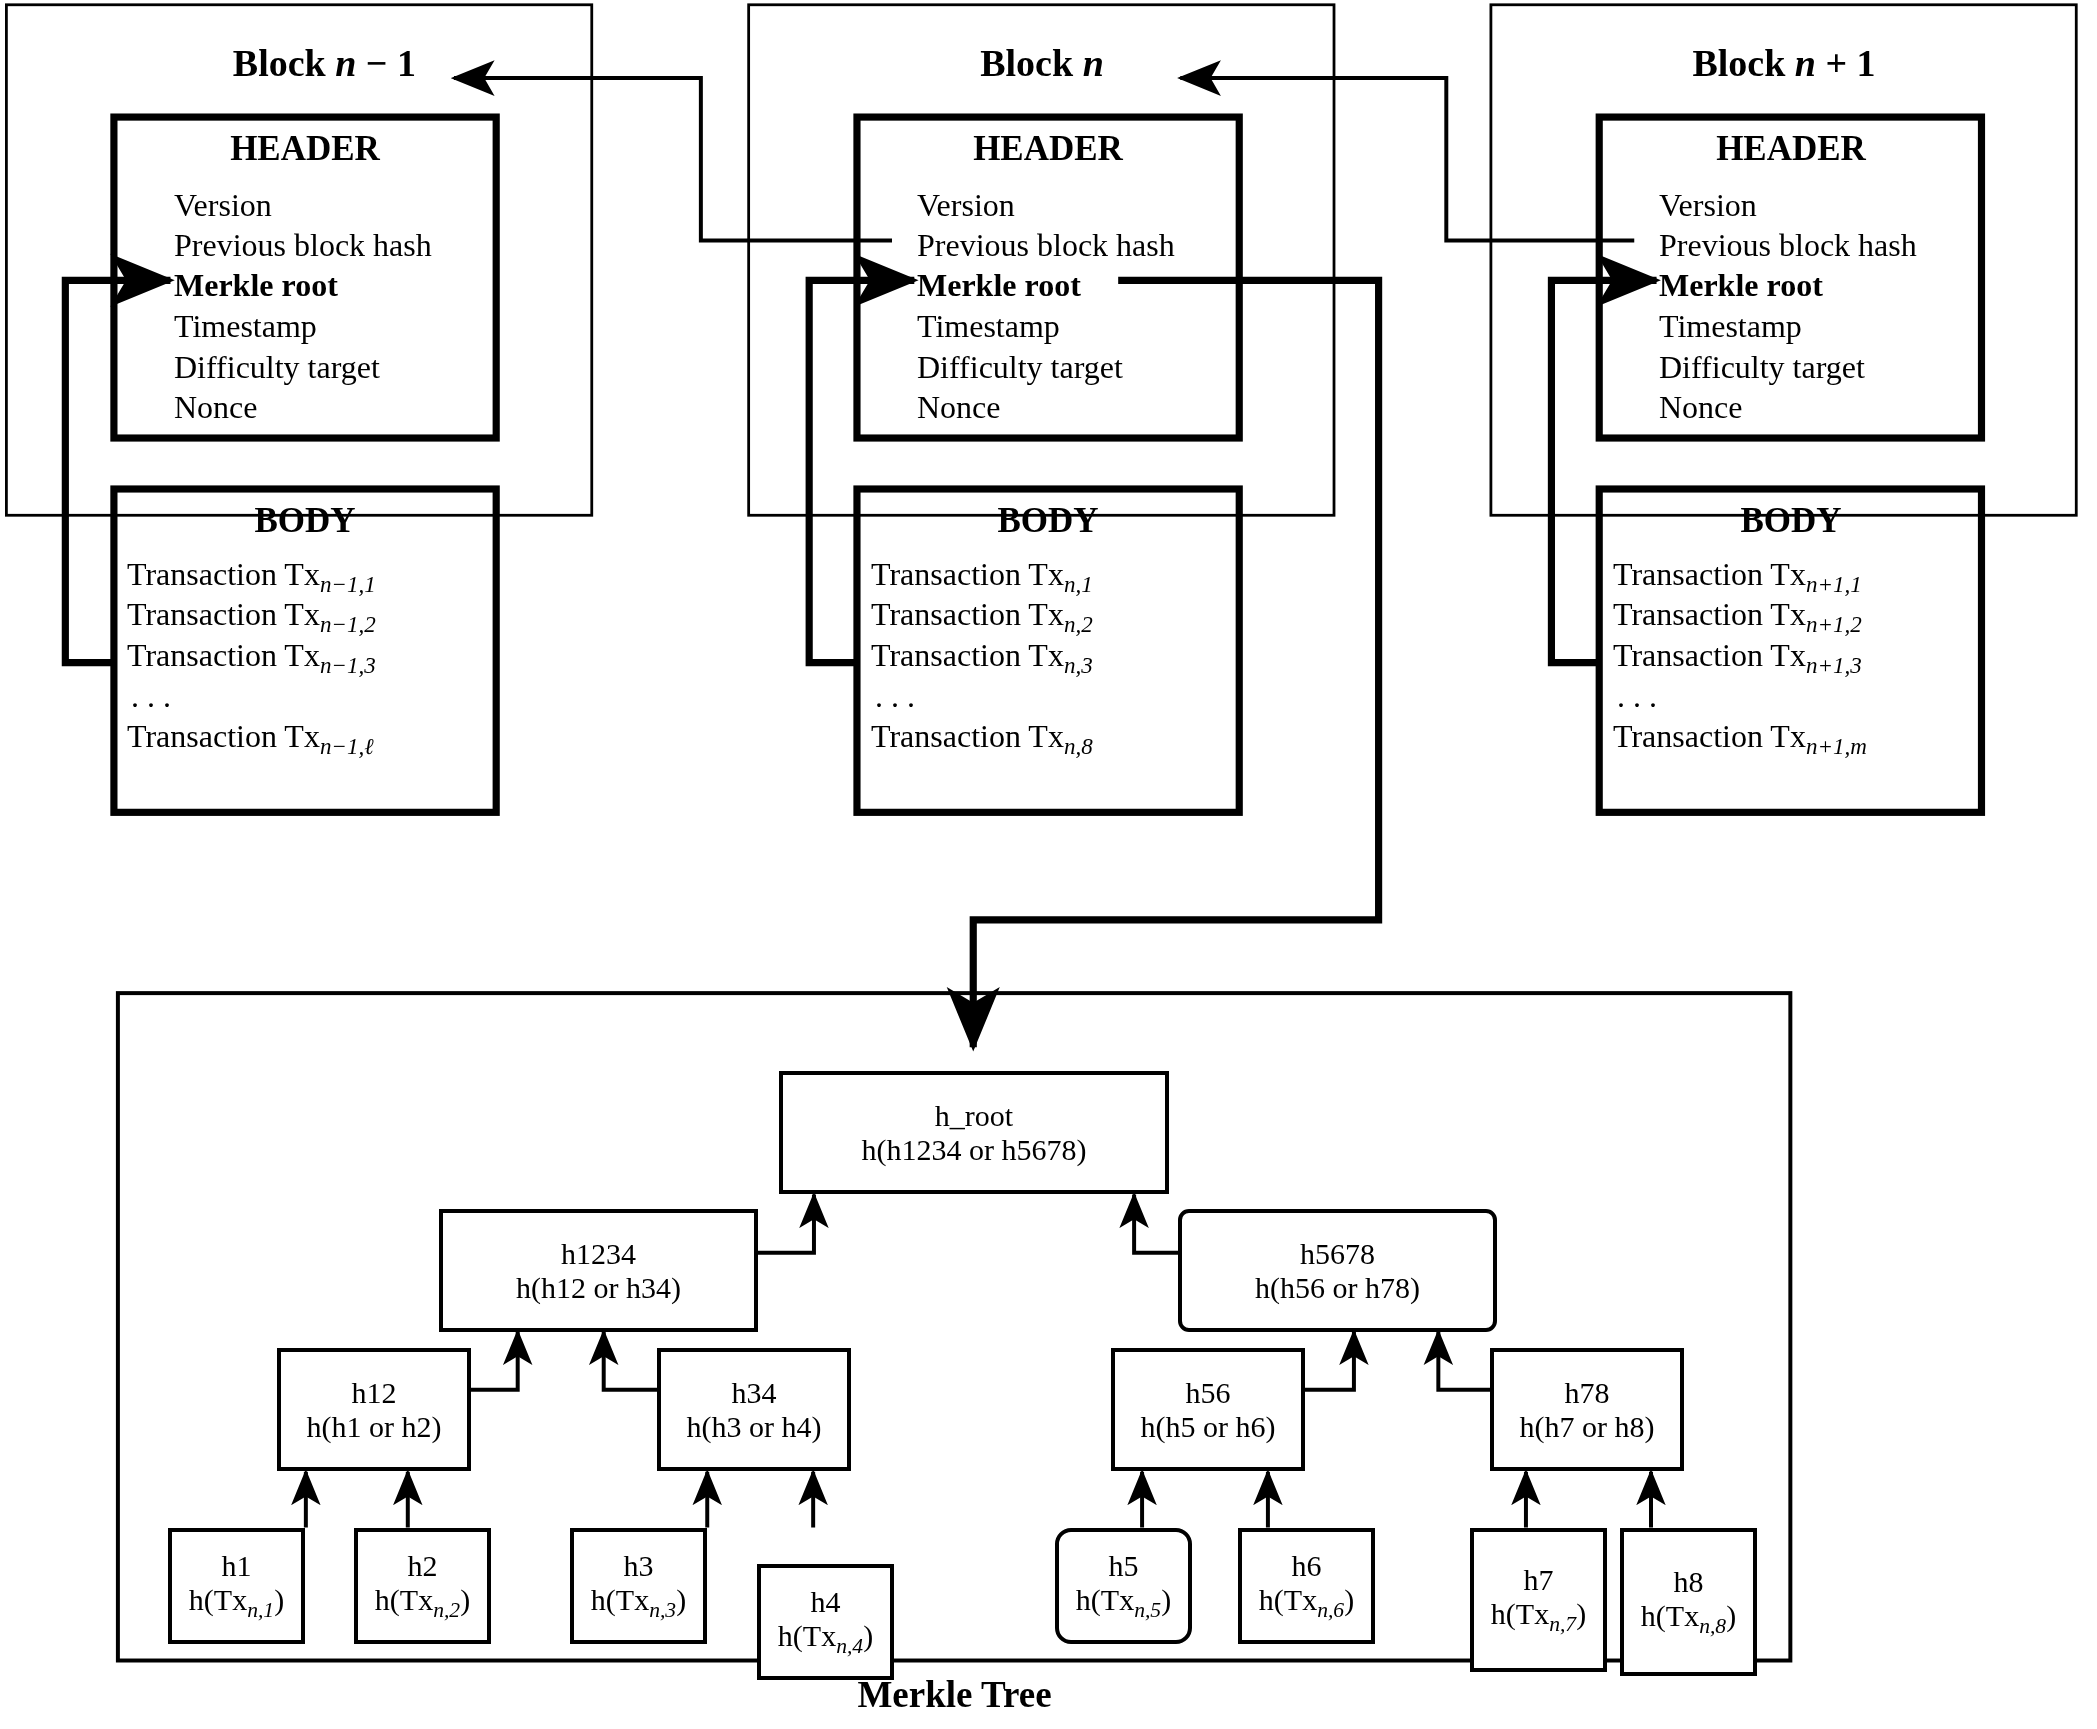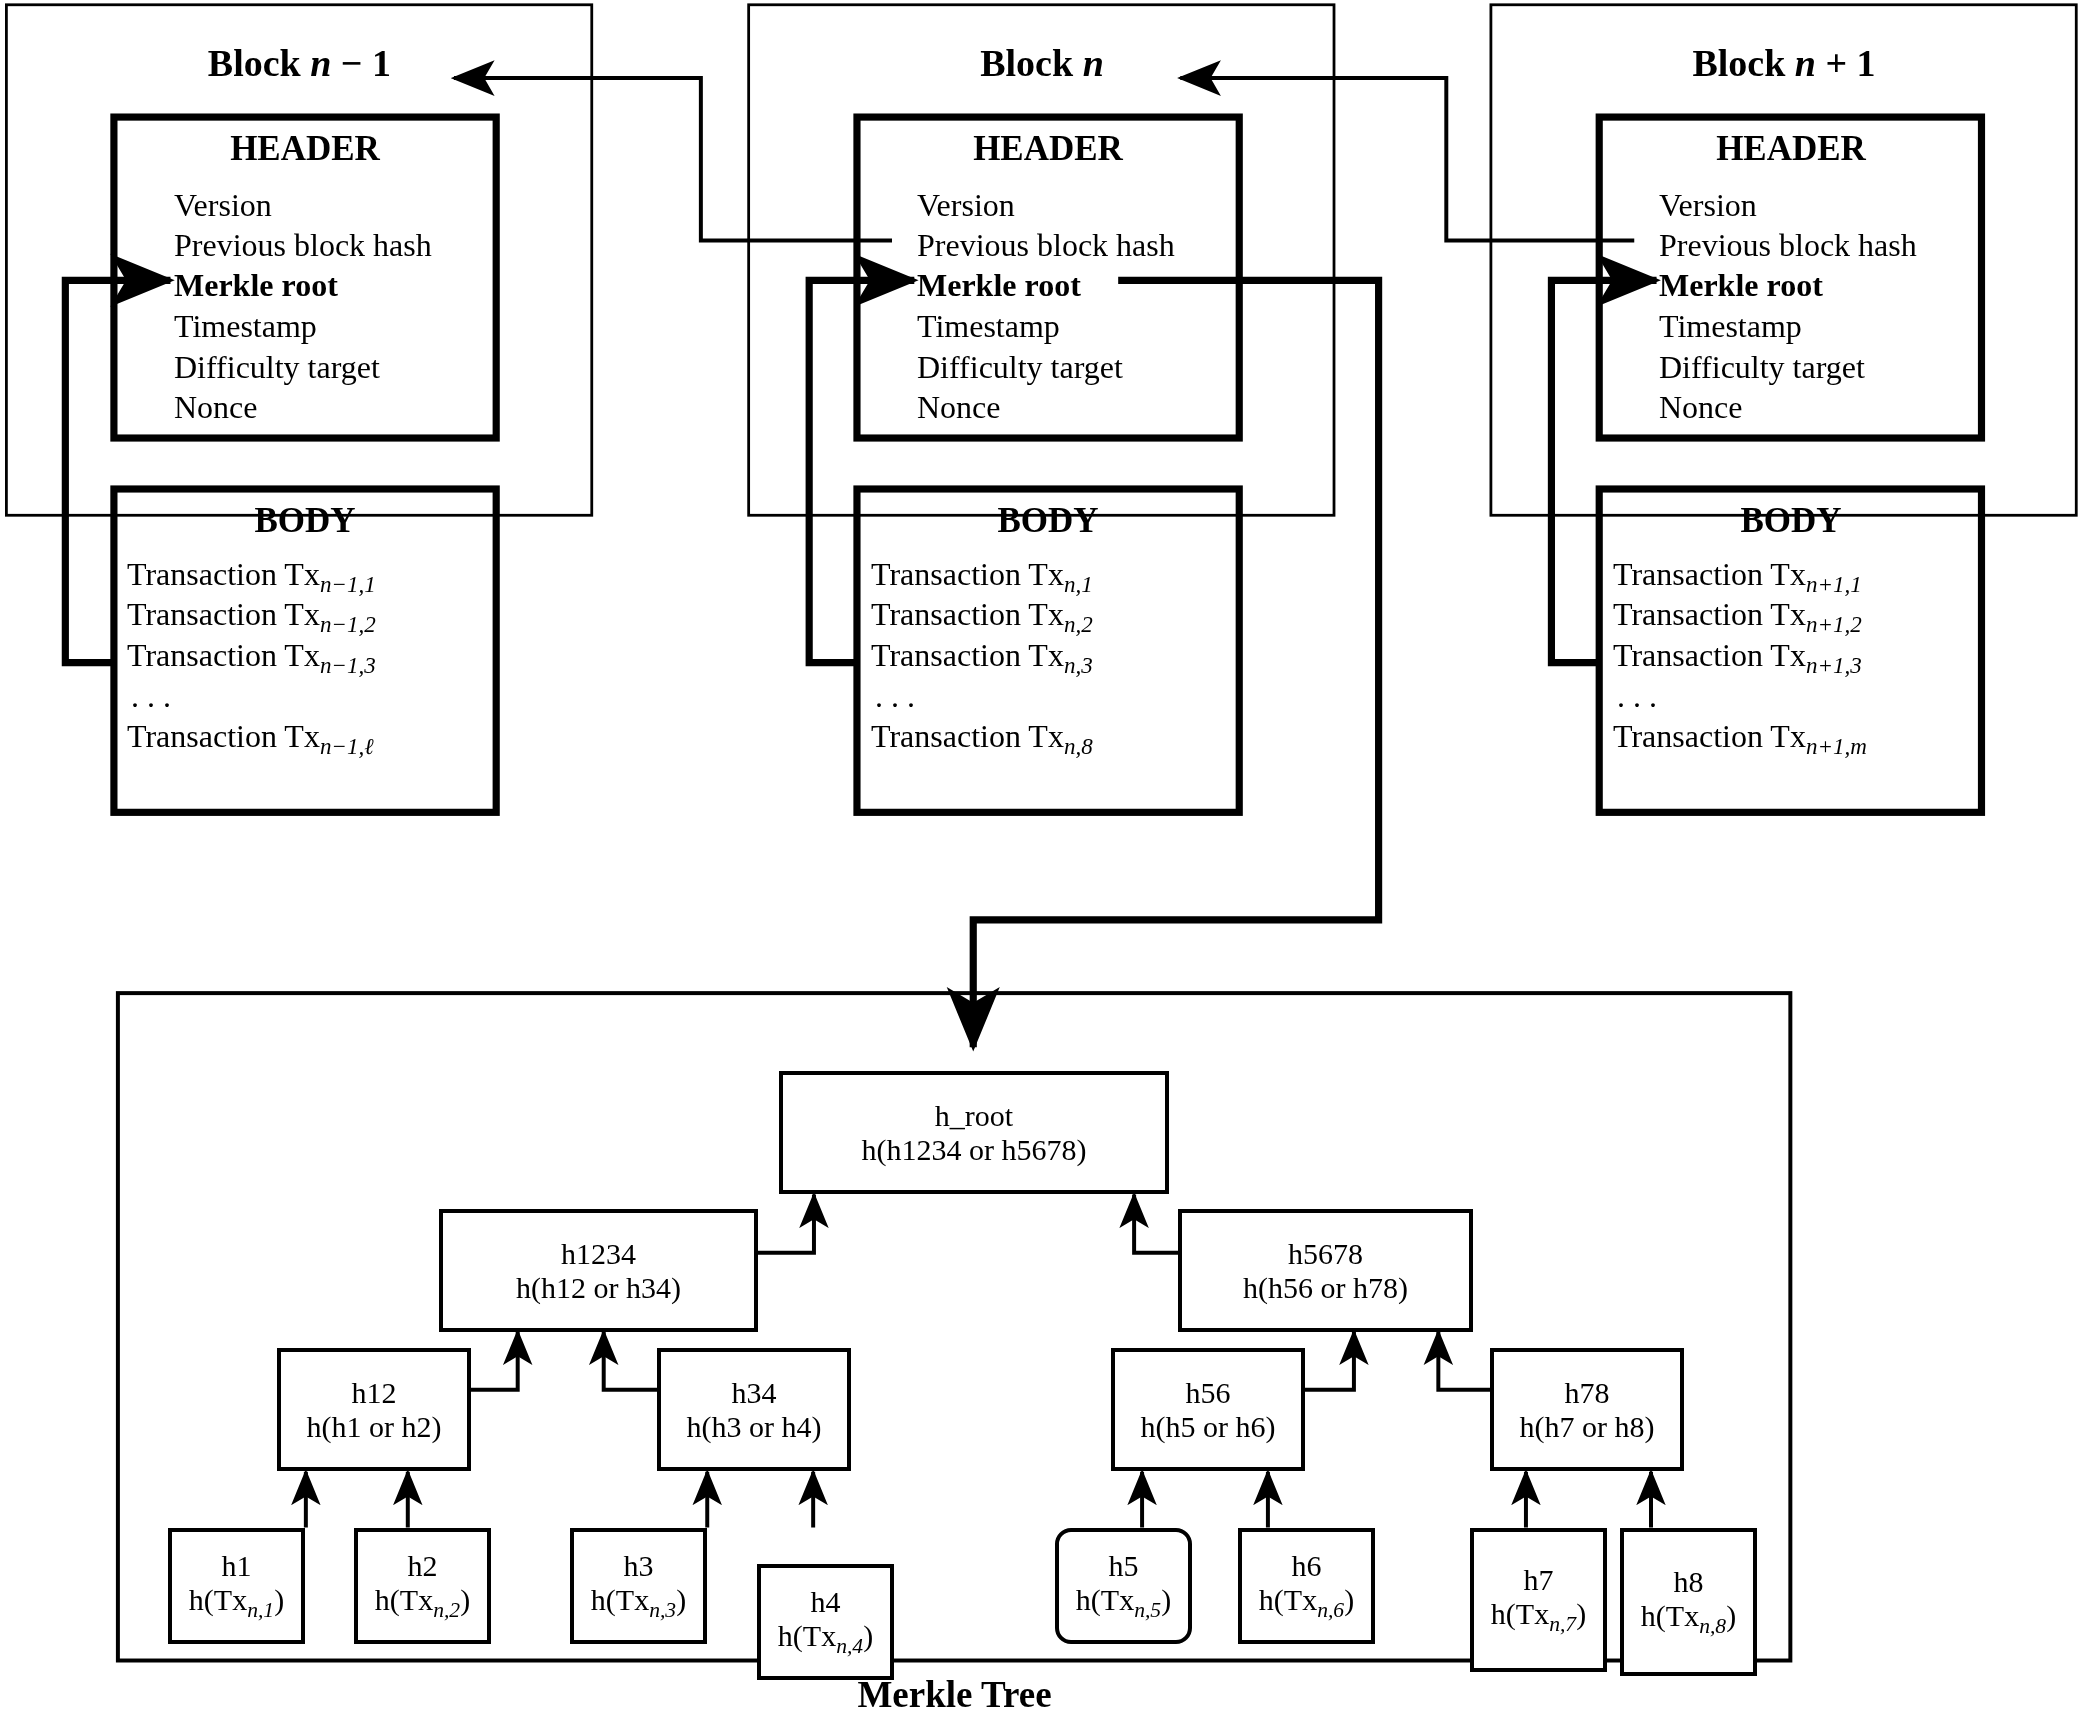--- a/index.html
+++ b/index.html
@@ -127,21 +127,21 @@
     <path d="M 384,1918 L 384,1848" fill="none" stroke="#000" stroke-width="5" marker-end="url(#arrowU)"></path>
     <path d="M 512,1918 L 512,1848" fill="none" stroke="#000" stroke-width="5" marker-end="url(#arrowU)"></path>
     <path d="M 888,1918 L 888,1848" fill="none" stroke="#000" stroke-width="5" marker-end="url(#arrowU)"></path>
     <path d="M 1021,1918 L 1021,1848" fill="none" stroke="#000" stroke-width="5" marker-end="url(#arrowU)"></path>
     <path d="M 1434,1918 L 1434,1848" fill="none" stroke="#000" stroke-width="5" marker-end="url(#arrowU)"></path>
     <path d="M 1592,1918 L 1592,1848" fill="none" stroke="#000" stroke-width="5" marker-end="url(#arrowU)"></path>
     <path d="M 1916,1918 L 1916,1848" fill="none" stroke="#000" stroke-width="5" marker-end="url(#arrowU)"></path>
     <path d="M 2073,1918 L 2073,1848" fill="none" stroke="#000" stroke-width="5" marker-end="url(#arrowU)"></path>
   </svg>
 
-  <div class="txt block-title" style="left:6.4px; top:44px; width:586px;">
+  <div class="txt block-title" style="left:6.4px; top:44px; width:586px;padding-left:25px;">
     <span>Block </span><span class="mathit">n</span><span> − 1</span>
   </div>
 
   <div class="txt sec-title" style="left:114px; top:131px; width:382px;">HEADER</div>
   <div class="txt field" style="left:174px; top:189px;">Version</div>
   <div class="txt field" style="left:174px; top:229px;">Previous block hash</div>
   <div class="txt field bold" style="left:174px; top:269px;">Merkle root</div>
   <div class="txt field" style="left:174px; top:310px;">Timestamp</div>
   <div class="txt field" style="left:174px; top:351px;">Difficulty target</div>
   <div class="txt field" style="left:174px; top:391px;">Nonce</div>
@@ -217,21 +217,21 @@
 
   <div class="nodebox" style="left:779px; top:1071px; width:390px; height:123px;font-family:Liberation Serif, serif;">
     <div class="node-line">h_root</div>
     <div class="node-line">h(h1234 or h5678)</div>
   </div>
 
   <div class="nodebox" style="left:439px; top:1209px; width:319px; height:123px;">
     <div class="node-line">h1234</div>
     <div class="node-line">h(h12 or h34)</div>
   </div>
-  <div class="nodebox" style="left:1178px; top:1209px; width:295px; height:123px;">
+  <div class="nodebox" style="left:1178px; top:1209px; width:319px; height:123px;border-radius:11px;">
     <div class="node-line">h5678</div>
     <div class="node-line">h(h56 or h78)</div>
   </div>
 
   <div class="nodebox" style="left:277px; top:1348px; width:194px; height:123px;">
     <div class="node-line">h12</div>
     <div class="node-line">h(h1 or h2)</div>
   </div>
   <div class="nodebox" style="left:657px; top:1348px; width:194px; height:123px;">
     <div class="node-line">h34</div>

